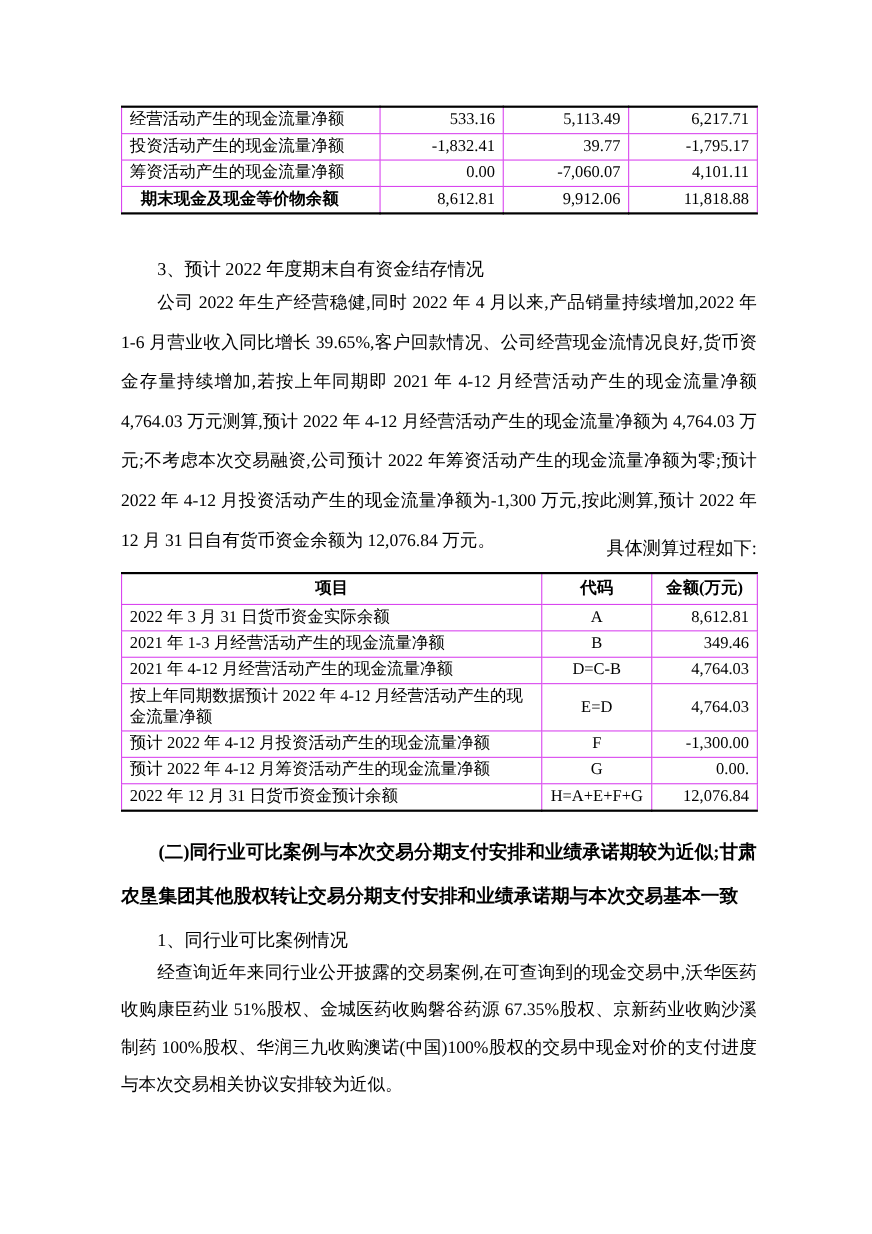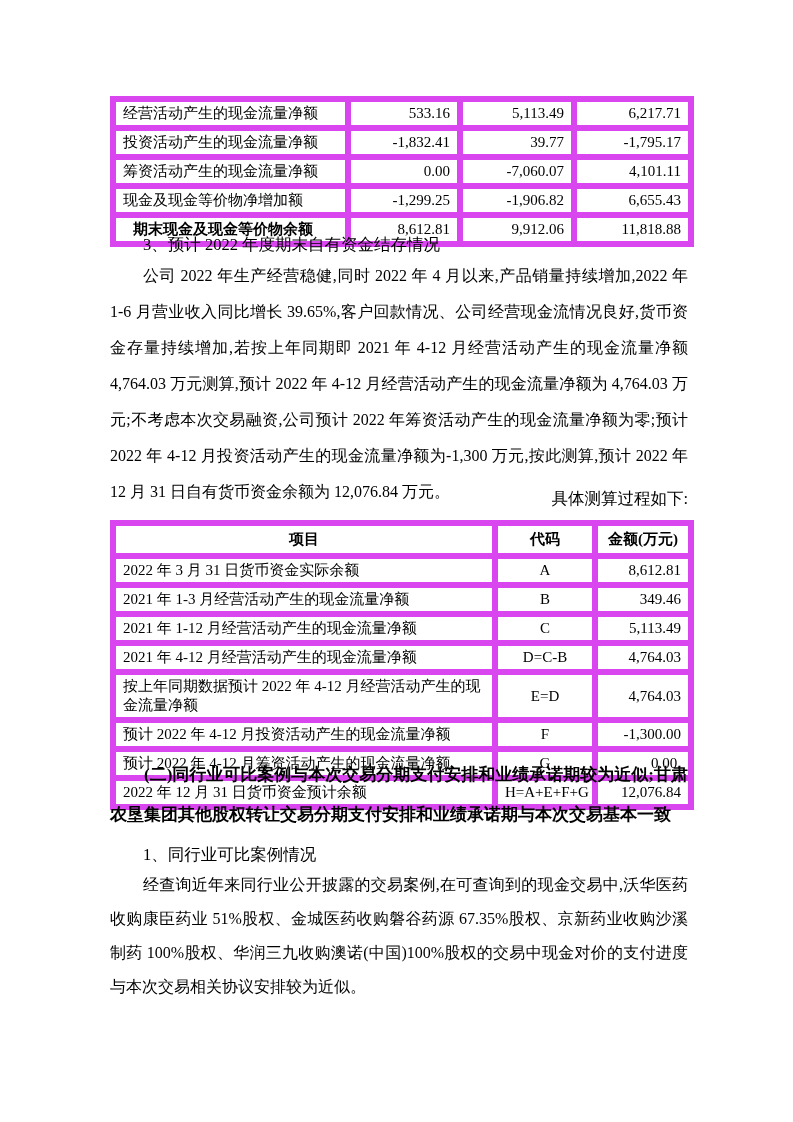--- a/index.html
+++ b/index.html
@@ -17,21 +17,21 @@
   
   table{
     border-collapse:collapse;
     table-layout:fixed;
     width:578px;
     border-top:2.5px solid #000;
     border-bottom:2.5px solid #000;
     font-size:15px;
   }
   td,th{
-    border:6px solid #d946ef;
+    border:1px solid #d946ef;
     padding:2px 7px;
     line-height:19px;
     vertical-align:middle;
     overflow:hidden;
     margin-top:12px;
   }
   
   .t1 td:nth-child(n+2){text-align:right;}
   .t1 td:first-child{text-align:left;}
   .t1 tr:last-child td:first-child{font-weight:bold;padding-left:17px;}
@@ -95,26 +95,20 @@
             <td>39.77</td>
             <td>-1,795.17</td>
           </tr>
           <tr>
             <td>筹资活动产生的现金流量净额</td>
             <td>0.00</td>
             <td>-7,060.07</td>
             <td>4,101.11</td>
           </tr>
           <tr>
-            <td>现金及现金等价物净增加额</td>
-            <td>-1,299.25</td>
-            <td>-1,906.82</td>
-            <td>6,655.43</td>
-          </tr>
-          <tr>
             <td>期末现金及现金等价物余额</td>
             <td>8,612.81</td>
             <td>9,912.06</td>
             <td>11,818.88</td>
           </tr>
         </tbody>
     </table>
   </div>
 
   <div class="block h-plain" style="top:233px;">3、预计 2022 年度期末自有资金结存情况</div>
@@ -142,25 +136,20 @@
             <td>2022 年 3 月 31 日货币资金实际余额</td>
             <td>A</td>
             <td>8,612.81</td>
           </tr>
           <tr>
             <td>2021 年 1-3 月经营活动产生的现金流量净额</td>
             <td>B</td>
             <td>349.46</td>
           </tr>
           <tr>
-            <td>2021 年 1-12 月经营活动产生的现金流量净额</td>
-            <td>C</td>
-            <td>5,113.49</td>
-          </tr>
-          <tr>
             <td>2021 年 4-12 月经营活动产生的现金流量净额</td>
             <td>D=C-B</td>
             <td>4,764.03</td>
           </tr>
           <tr>
             <td>按上年同期数据预计 2022 年 4-12 月经营活动产生的现金流量净额</td>
             <td>E=D</td>
             <td>4,764.03</td>
           </tr>
           <tr>

